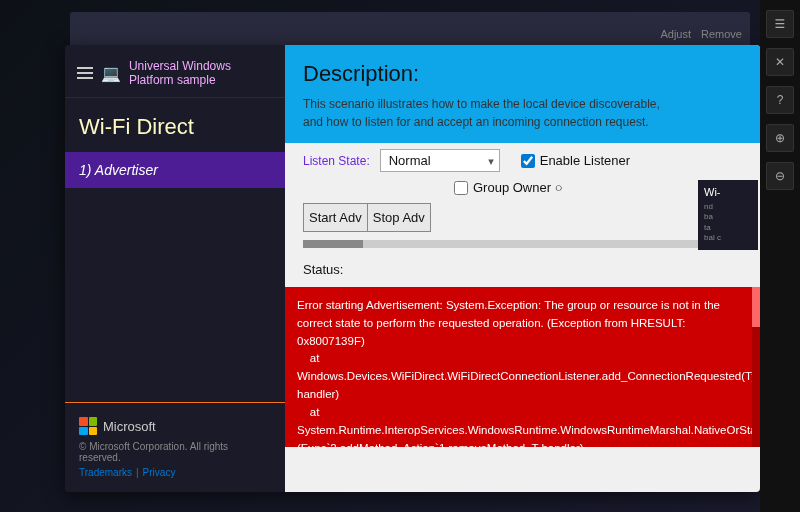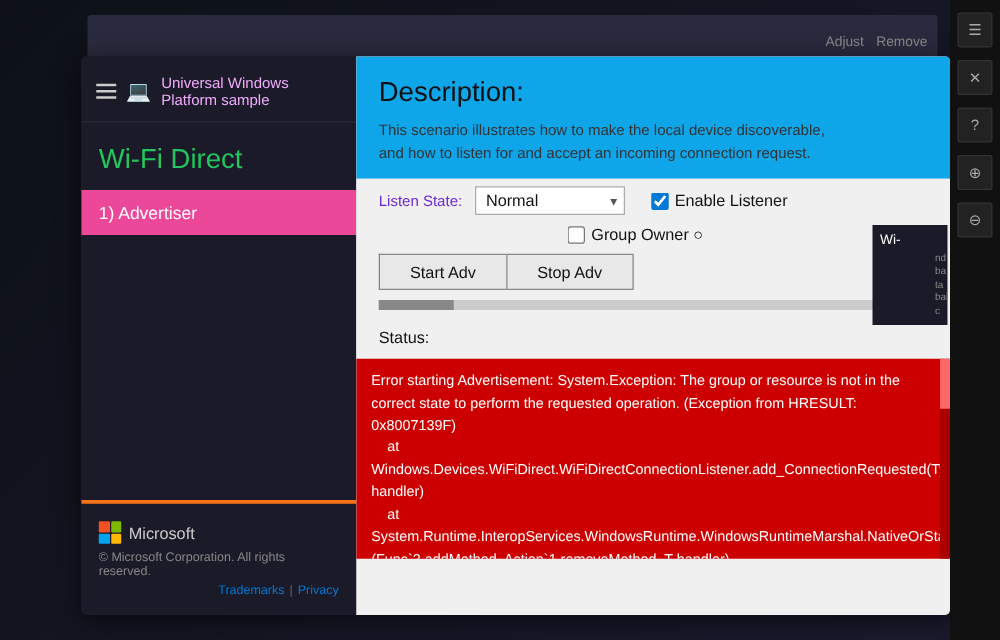--- a/index.html
+++ b/index.html
@@ -92,41 +92,42 @@
       font-size: 16px;
     }
 
     .app-title {
       color: #f0abfc;
       font-size: 12px;
       font-weight: 400;
     }
 
     .wifi-title {
-      color: #22c55e;
+      color: #fef9c3;
       font-size: 22px;
       font-weight: 300;
       padding: 16px 14px 12px;
     }
 
     .nav-item {
       padding: 10px 14px;
       color: #c0c0c0;
       font-size: 14px;
       cursor: pointer;
     }
     .nav-item.active {
-      background: #ec4899;
+      background: #4c1d95;
       color: #ffffff;
+      font-style: italic;
     }
 
     .sidebar-footer {
       margin-top: auto;
       padding: 14px;
-      border-top: 3px solid #f97316;
+      border-top: 1px solid #f97316;
     }
     .ms-logo {
       display: flex;
       align-items: center;
       gap: 6px;
       margin-bottom: 6px;
     }
     .ms-grid {
       display: grid;
       grid-template-columns: 1fr 1fr;
@@ -143,21 +144,20 @@
     .ms-yellow { background: #ffb900; }
     .ms-name { color: #cccccc; font-size: 13px; }
     .copyright {
       color: #888;
       font-size: 10px;
       margin-bottom: 4px;
     }
     .links {
       display: flex;
       gap: 4px;
-      justify-content: flex-end;
     }
     .link-text {
       color: #0078d4;
       font-size: 10px;
       cursor: pointer;
     }
     .link-sep { color: #666; font-size: 10px; }
 
     
     .main-content {
@@ -254,21 +254,21 @@
     }
 
     .buttons-row {
       display: flex;
       align-items: center;
       gap: 0;
       margin-bottom: 8px;
     }
 
     .btn {
-      padding: 6px 24px;
+      padding: 6px 5px;
       font-size: 13px;
       border: 1px solid #888;
       background: #e8e8e8;
       color: #111;
       cursor: pointer;
       font-family: inherit;
     }
     .btn:first-child {
       border-right: none;
     }
@@ -367,21 +367,20 @@
     .wifi-preview-title {
       color: #fff;
       font-size: 11px;
       font-weight: 300;
     }
     .wifi-preview-text {
       color: #888;
       font-size: 8px;
       line-height: 1.3;
       margin-top: 4px;
-      margin-left: 44px;
     }
   </style>
 </head>
 <body>
 
 <div class="screen-bg">
 
   <div class="top-bar">
     <span class="top-bar-btn">Adjust</span>
     <span class="top-bar-btn">Remove</span>

